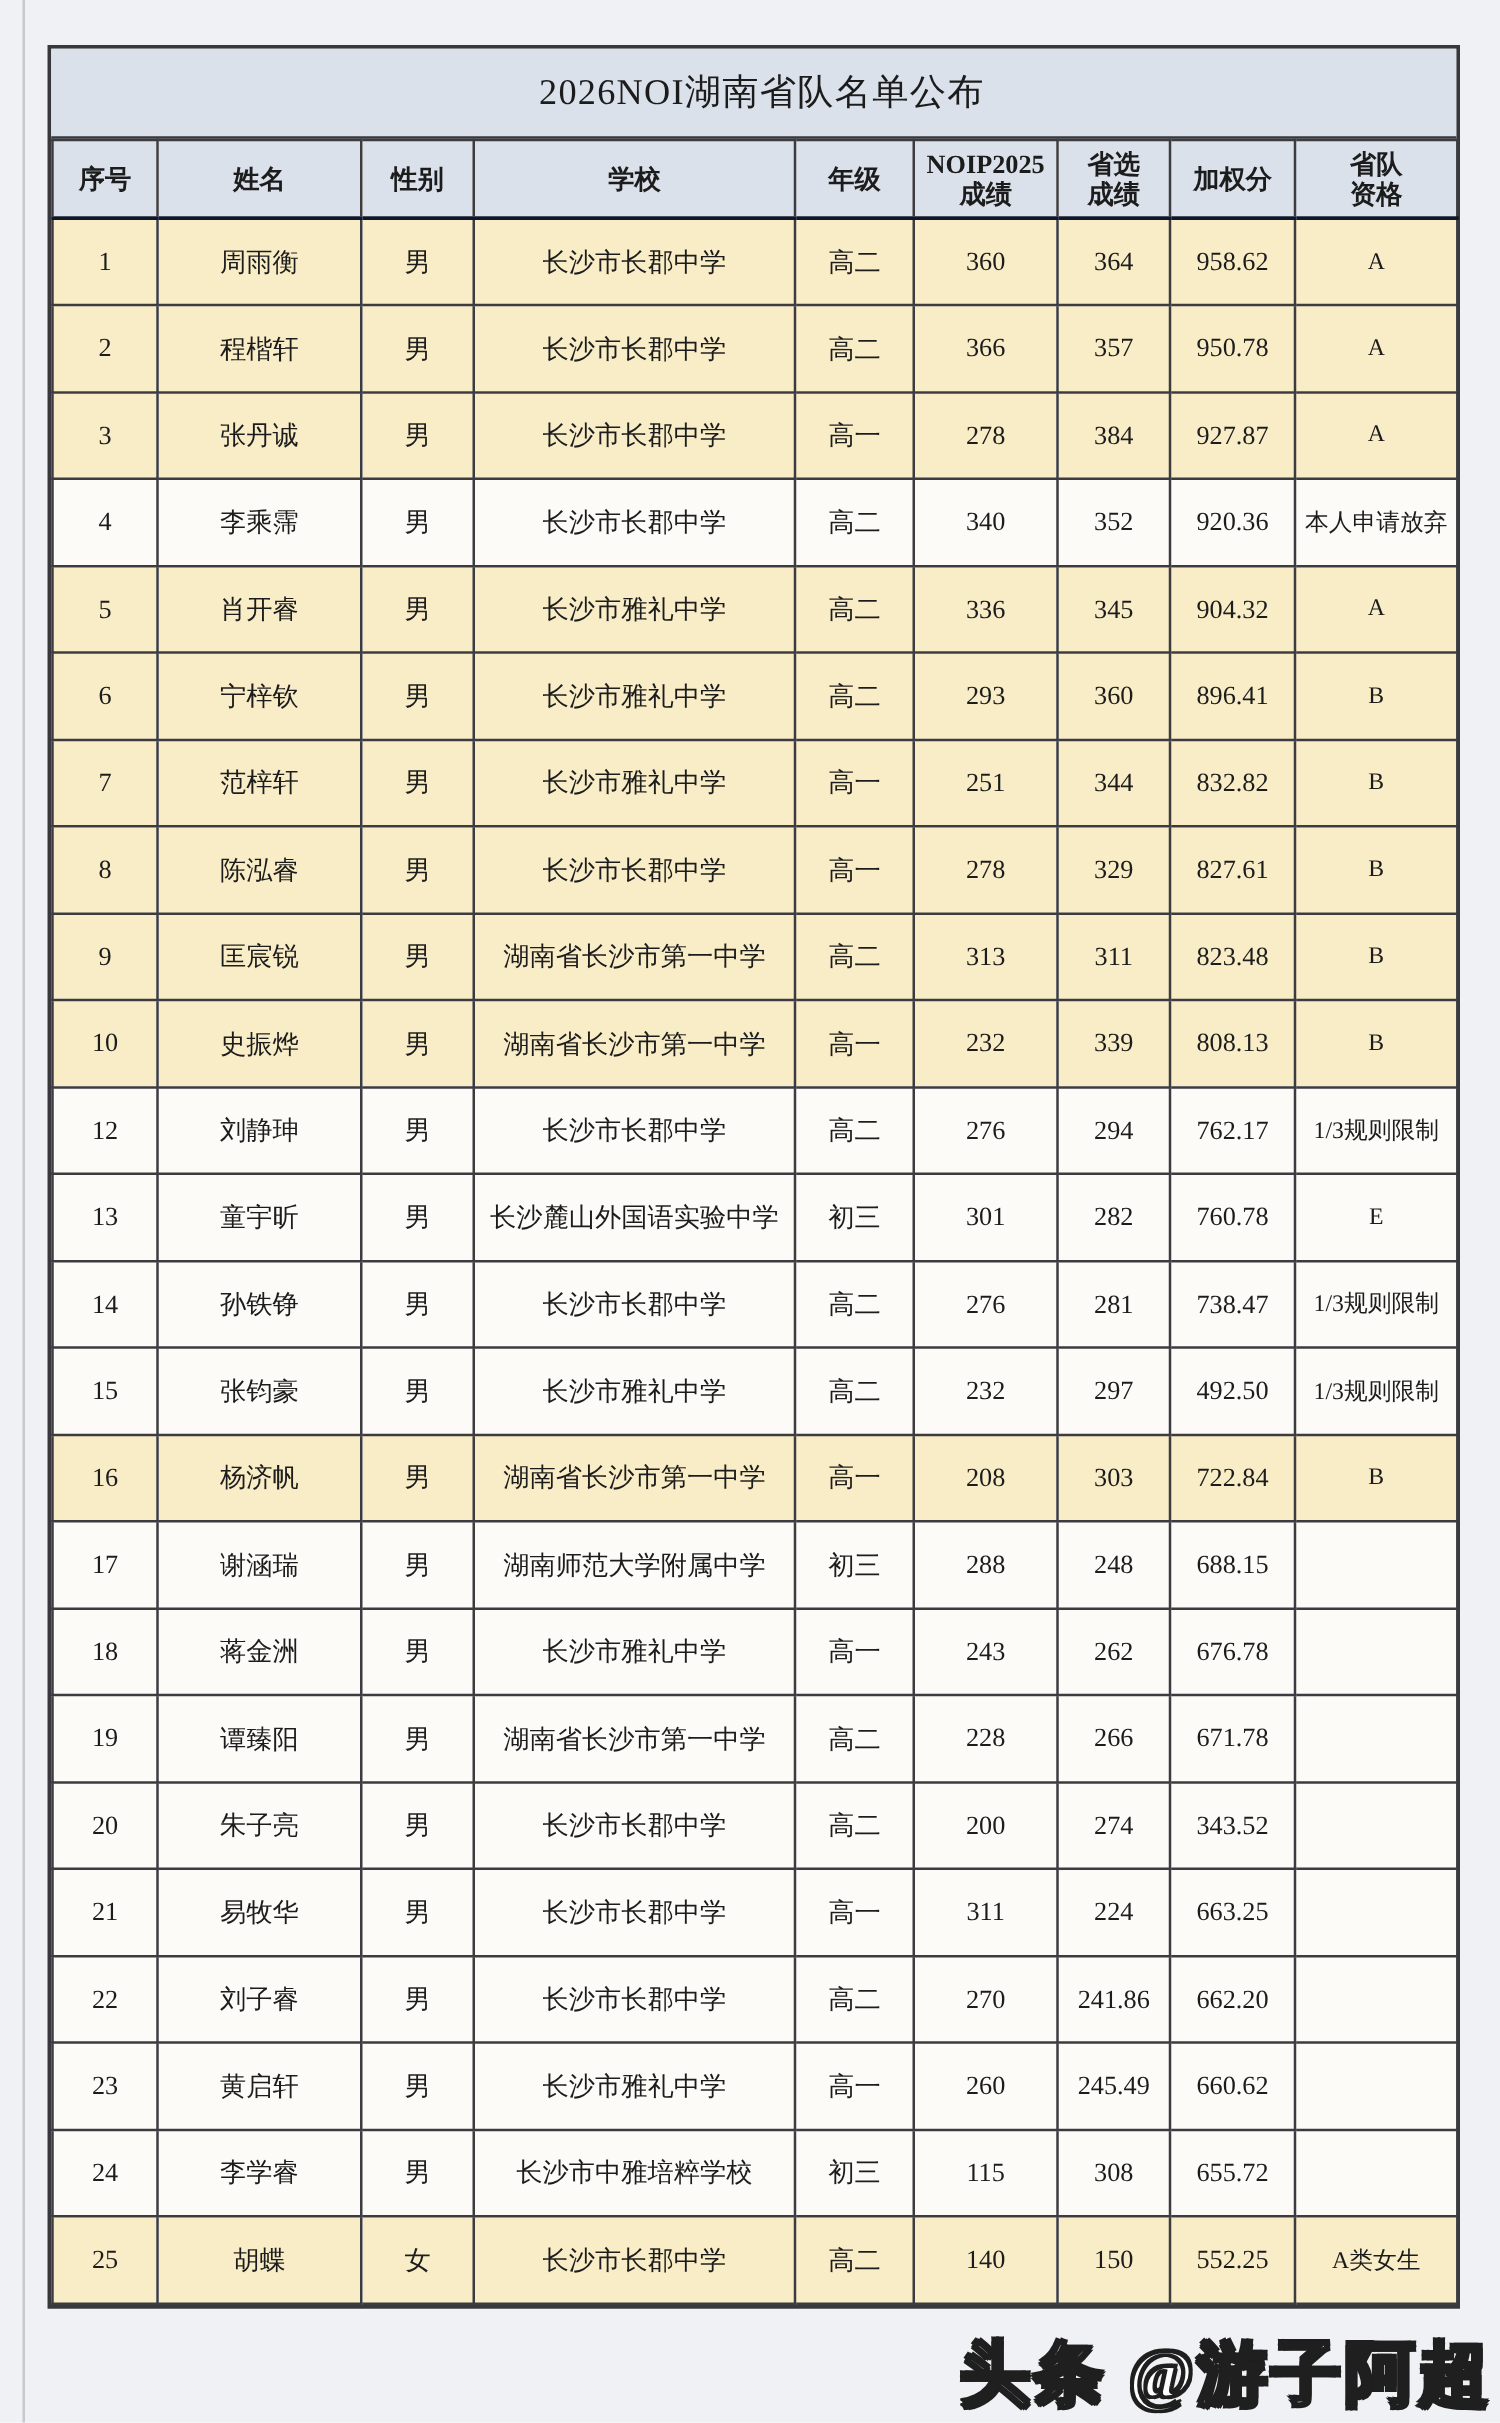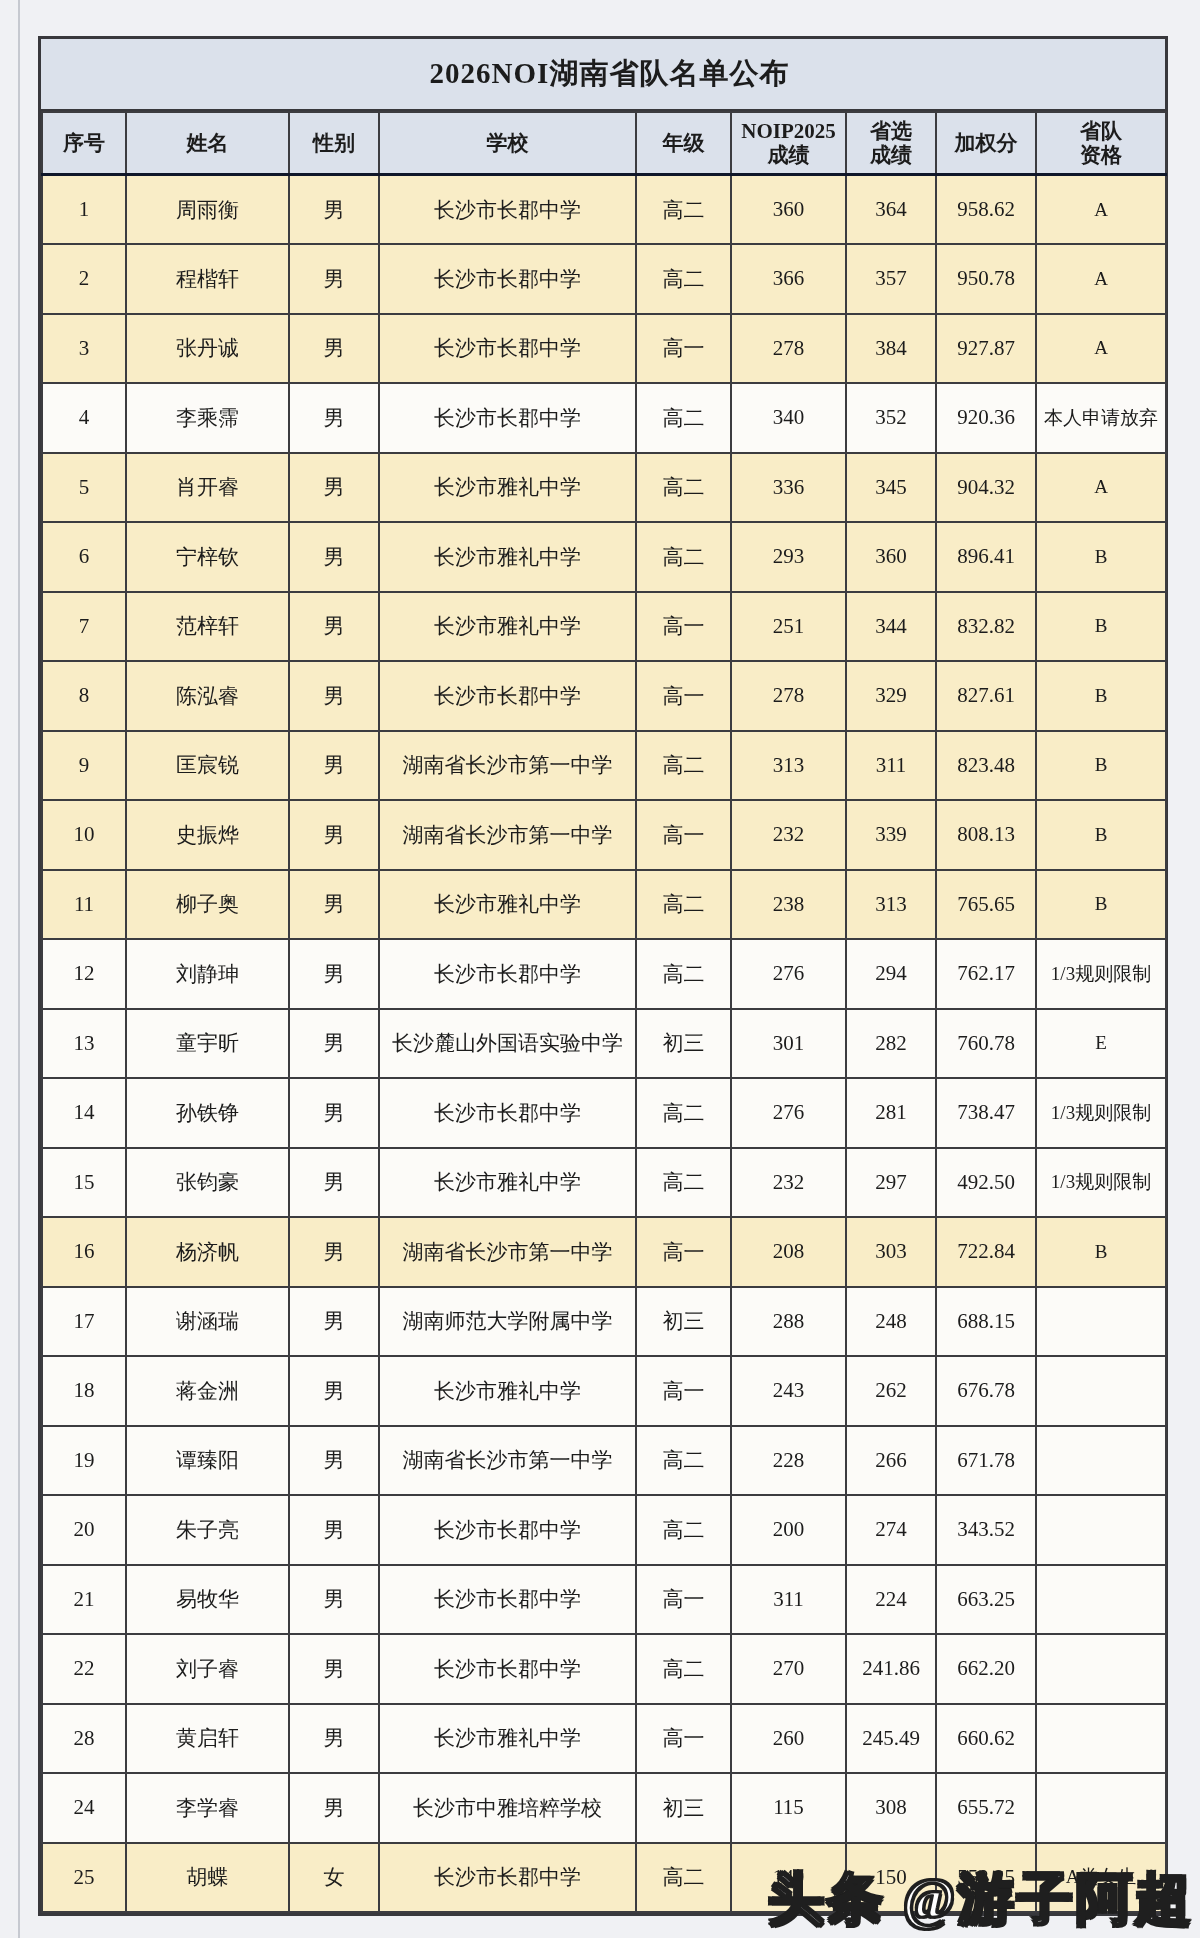--- a/index.html
+++ b/index.html
@@ -18,21 +18,21 @@
   .sheet{
     position:absolute;left:38px;top:36px;width:1124px;
     border:3px solid #38383c;
     background:#fcfbf8;
   }
   .title-band{
     height:70px;
     background:#dbe1eb;
     border-bottom:2px solid #38383c;
     display:flex;align-items:center;justify-content:center;
-    font-size:29px;font-weight:bold;letter-spacing:1px;padding-left:13px;
+    font-size:29px;font-weight:normal;letter-spacing:1px;padding-left:13px;
   }
   table{
     border-collapse:collapse;
     table-layout:fixed;
     width:100%;
   }
   th,td{
     border:2px solid #3c3c40;
     text-align:center;
     vertical-align:middle;
@@ -202,31 +202,20 @@
           <td>10</td>
           <td>史振烨</td>
           <td>男</td>
           <td>湖南省长沙市第一中学</td>
           <td>高一</td>
           <td>232</td>
           <td>339</td>
           <td>808.13</td>
           <td>B</td>
         </tr>
-        <tr class="hl">
-          <td>11</td>
-          <td>柳子奥</td>
-          <td>男</td>
-          <td>长沙市雅礼中学</td>
-          <td>高二</td>
-          <td>238</td>
-          <td>313</td>
-          <td>765.65</td>
-          <td>B</td>
-        </tr>
         <tr>
           <td>12</td>
           <td>刘静珅</td>
           <td>男</td>
           <td>长沙市长郡中学</td>
           <td>高二</td>
           <td>276</td>
           <td>294</td>
           <td>762.17</td>
           <td>1/3规则限制</td>
@@ -335,21 +324,21 @@
           <td>刘子睿</td>
           <td>男</td>
           <td>长沙市长郡中学</td>
           <td>高二</td>
           <td>270</td>
           <td>241.86</td>
           <td>662.20</td>
           <td></td>
         </tr>
         <tr>
-          <td>28</td>
+          <td>23</td>
           <td>黄启轩</td>
           <td>男</td>
           <td>长沙市雅礼中学</td>
           <td>高一</td>
           <td>260</td>
           <td>245.49</td>
           <td>660.62</td>
           <td></td>
         </tr>
         <tr>

